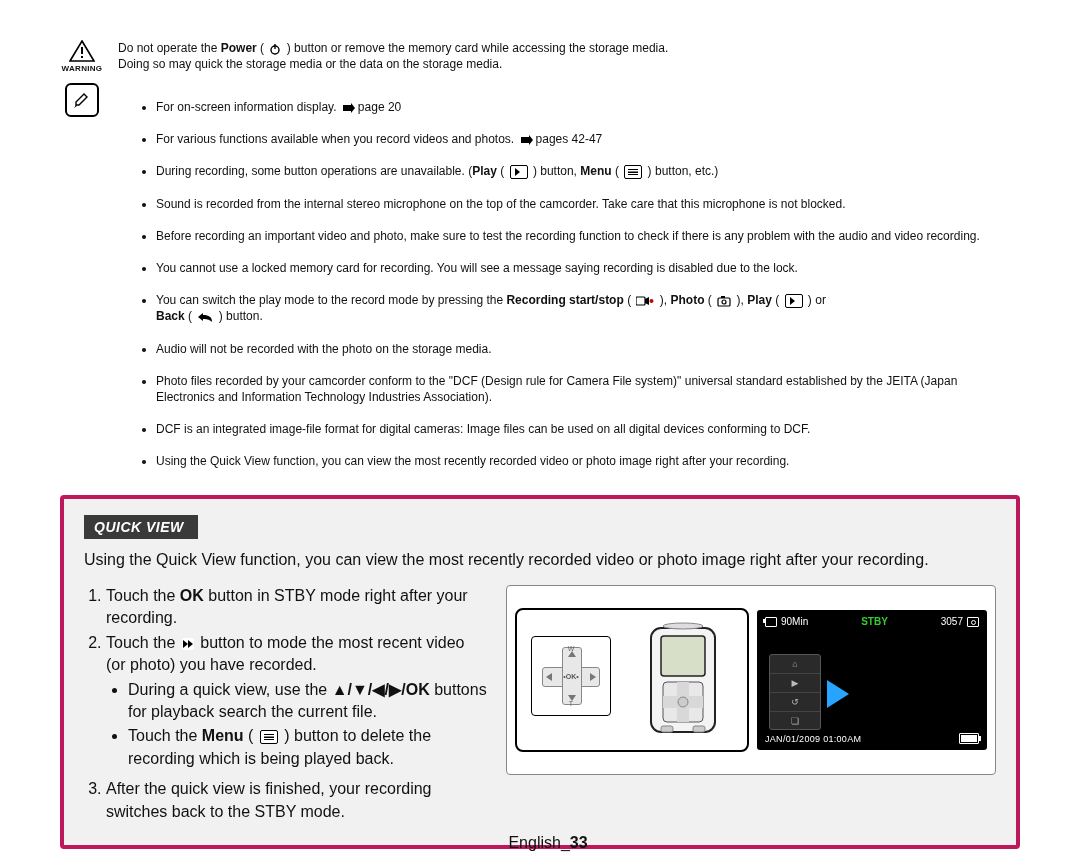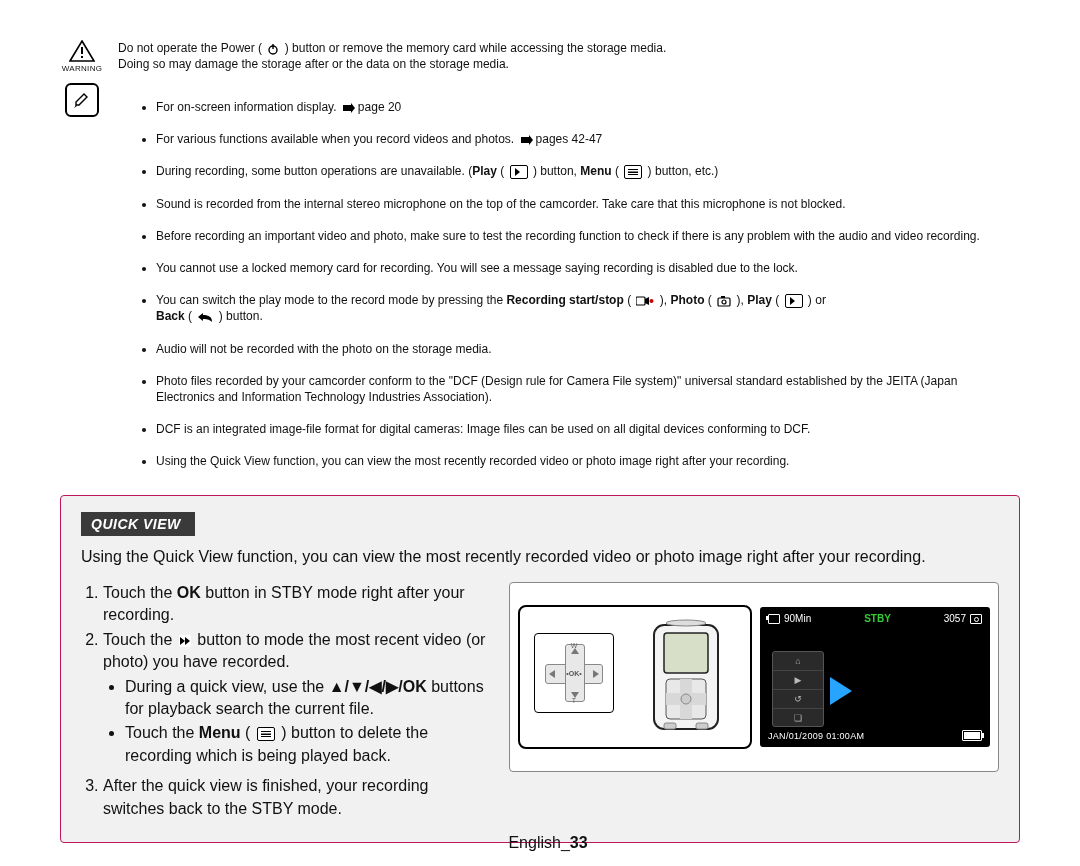--- a/index.html
+++ b/index.html
@@ -1,40 +1,40 @@
 <!DOCTYPE html>
 <html><head>
 <meta charset="utf-8">
 <style>
   html,body{margin:0;padding:0;background:#fff;font-family:Arial,Helvetica,sans-serif;color:#111;}
   .page{width:1080px;height:866px;box-sizing:border-box;padding:40px 60px 20px 60px;position:relative;}
   .row{display:flex;align-items:flex-start;gap:14px;margin-bottom:10px;}
   .iconcol{flex:0 0 44px;}
   .warn-tri{width:26px;height:22px;margin:0 auto;}
   .warn-tri svg{display:block;}
-  .warn-label{font-size:8px;font-weight:normal;text-align:center;letter-spacing:.3px;margin-top:2px;}
+  .warn-label{font-size:8px;font-weight:bold;text-align:center;letter-spacing:.3px;margin-top:2px;}
   .body{font-size:12px;line-height:1.35;}
-  .body b{font-weight:normal;text-align:center;}
+  .body b{font-weight:bold;text-align:center;}
   .note-icon{width:30px;height:30px;border:2px solid #000;border-radius:6px;display:flex;align-items:center;justify-content:center;margin:0 auto;}
   .note-icon svg{width:18px;height:18px;}
   ul.bullets{margin:0;padding-left:22px;}
   ul.bullets>li{font-size:12px;line-height:1.35;margin:16px;padding:0;}
   .ilicon{display:inline-flex;vertical-align:middle;align-items:center;justify-content:center;width:16px;height:12px;border:1.2px solid #000;border-radius:2px;margin:0 2px;background:#fff;position:relative;}
   .ilicon.menu::before,.ilicon.menu::after{content:"";position:absolute;left:3px;right:3px;height:1px;background:#000;}
   .ilicon.menu::before{top:3px;box-shadow:0 2.5px 0 #000,0 5px 0 #000;}
   .ilicon.play{width:16px;height:12px;}
   .ilicon.play::before{content:"";position:absolute;left:4px;top:2px;border-left:5px solid #000;border-top:4px solid transparent;border-bottom:4px solid transparent;}
   .ilicon.power{border:none;width:12px;height:12px;}
   .ilicon.power svg{width:12px;height:12px;}
   .ilicon.rec{border:none;width:18px;height:12px;}
   .ilicon.photo{border:none;width:14px;height:12px;}
   .ilicon.back{border:none;width:16px;height:12px;}
   .ilicon.ff{border:none;width:12px;height:12px;}
   .ilicon.arrow{border:none;width:14px;height:12px;}
-  .qv-panel{background:#f1f1f1;border:1px solid #be185d;border-radius:4px;padding:16px 20px 20px 20px;margin-top:8px;}
+  .qv-panel{background:#f1f1f1;border:4px solid #be185d;border-radius:4px;padding:16px 20px 20px 20px;margin-top:8px;}
   .qv-heading{display:inline-block;background:#3a3a3a;color:#fff;font-size:14px;font-weight:bold;font-style:italic;padding:4px 14px 4px 10px;letter-spacing:.5px;}
   .qv-intro{font-size:16px;line-height:1.35;margin:10px 0 14px 0;}
   .qv-cols{display:flex;gap:18px;}
   .qv-left{flex:1;}
   .qv-right{flex:0 0 260px;}
   .qv-right-box{border:1px solid #888;border-radius:4px;padding:22px 8px;background:#fff;display:flex;gap:8px;align-items:center;}
   ol.steps{margin:0;padding-left:22px;font-size:16px;line-height:1.4;}
   ol.steps>li{margin-bottom:2px;}
   ul.sub{list-style:disc;margin:2px 0 8px 0;padding-left:22px;}
   ul.sub>li{margin-bottom:2px;}
@@ -91,21 +91,21 @@
     </div>
     <div class="body">
       <span>Do not operate the </span><b>Power</b>
       ( <span class="ilicon power">
           <svg viewBox="0 0 12 12">
             <circle cx="6" cy="7" r="4" fill="none" stroke="#000" stroke-width="1.4"></circle>
             <rect x="5.3" y="1" width="1.4" height="5" fill="#000"></rect>
           </svg>
         </span> )
       <span> button or remove the memory card while accessing the storage media.</span><br>
-      <span>Doing so may damage the storage after or the data on the storage media.</span>
+      <span>Doing so may quick the storage media or the data on the storage media.</span>
     </div>
   </div>
 
   <div class="row">
     <div class="iconcol">
       <div class="note-icon">
         <svg viewBox="0 0 18 18">
             <path d="M3 14 L3 11 L11 3 L14 6 L6 14 Z" fill="none" stroke="#000" stroke-width="1.4"></path>
             <path d="M3 14 L1 17 L4 15 Z" fill="#000"></path>
           </svg>

